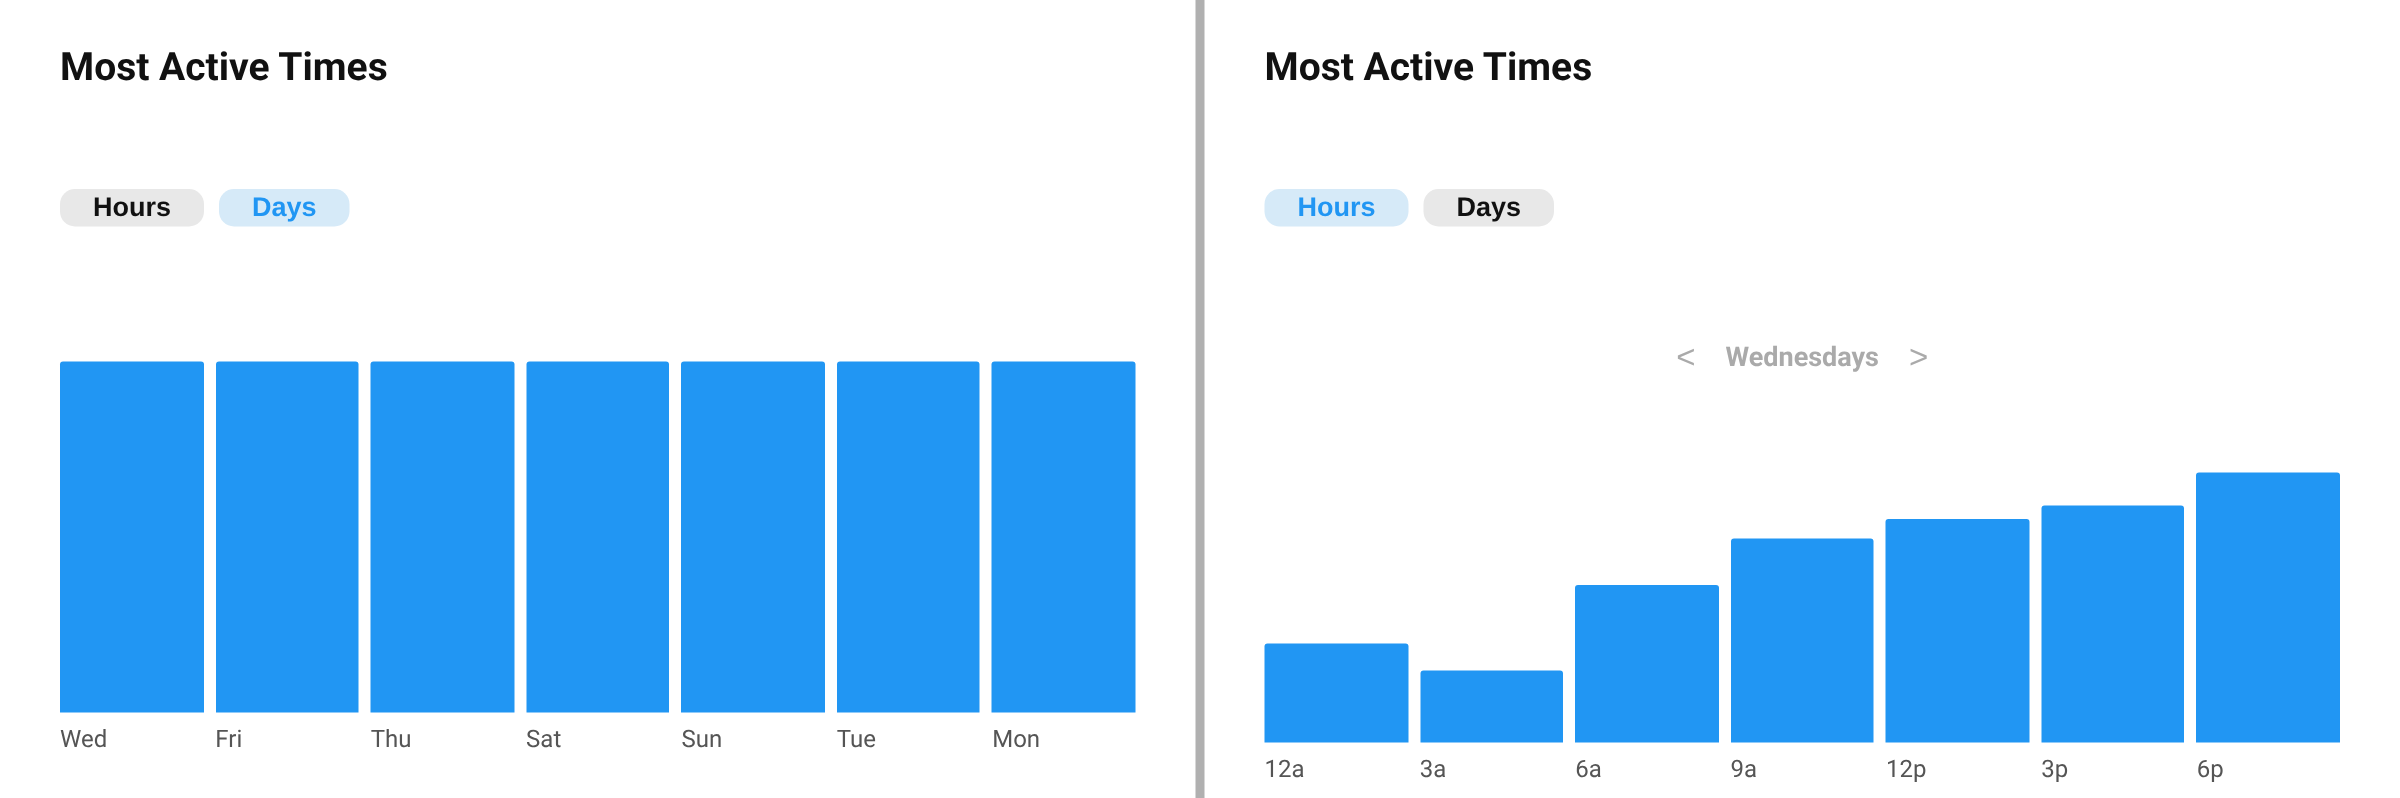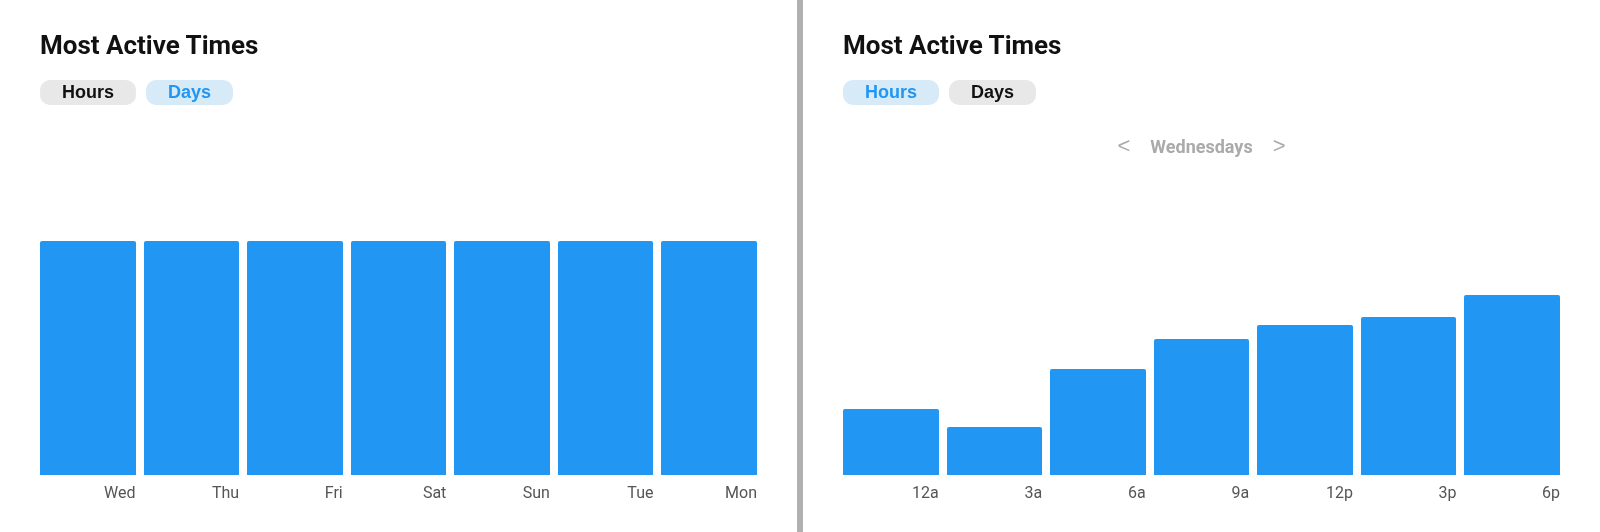--- a/index.html
+++ b/index.html
@@ -10,20 +10,21 @@
       width: 1600px;
       height: 532px;
       overflow: hidden;
     }
 
     .panel {
       flex: 1;
       padding: 30px 40px;
       display: flex;
       flex-direction: column;
+      gap: 46px;
     }
 
     .divider {
       width: 6px;
       background: #b0b0b0;
       flex-shrink: 0;
     }
 
     .panel-title {
       font-size: 26px;
@@ -69,21 +70,21 @@
     .bars-container {
       flex: 1;
       display: flex;
       align-items: flex-end;
       gap: 8px;
     }
 
     .bar-col {
       display: flex;
       flex-direction: column;
-      align-items: flex-end;
+      align-items: flex-start;
       flex: 1;
     }
 
     .bar {
       width: 100%;
       background: #2196f3;
       border-radius: 2px 2px 0 0;
     }
 
     .bar-label {
@@ -127,25 +128,25 @@
     <button class="toggle-btn active-blue">Days</button>
   </div>
   <div class="chart-area">
     <div class="bars-container" id="left-bars">
         <div class="bar-col">
           <div class="bar" style="height: 234px;"></div>
           <div class="bar-label">Wed</div>
         </div>
         <div class="bar-col">
           <div class="bar" style="height: 234px;"></div>
+          <div class="bar-label">Fri</div>
+        </div>
+        <div class="bar-col">
+          <div class="bar" style="height: 234px;"></div>
           <div class="bar-label">Thu</div>
-        </div>
-        <div class="bar-col">
-          <div class="bar" style="height: 234px;"></div>
-          <div class="bar-label">Fri</div>
         </div>
         <div class="bar-col">
           <div class="bar" style="height: 234px;"></div>
           <div class="bar-label">Sat</div>
         </div>
         <div class="bar-col">
           <div class="bar" style="height: 234px;"></div>
           <div class="bar-label">Sun</div>
         </div>
         <div class="bar-col">

